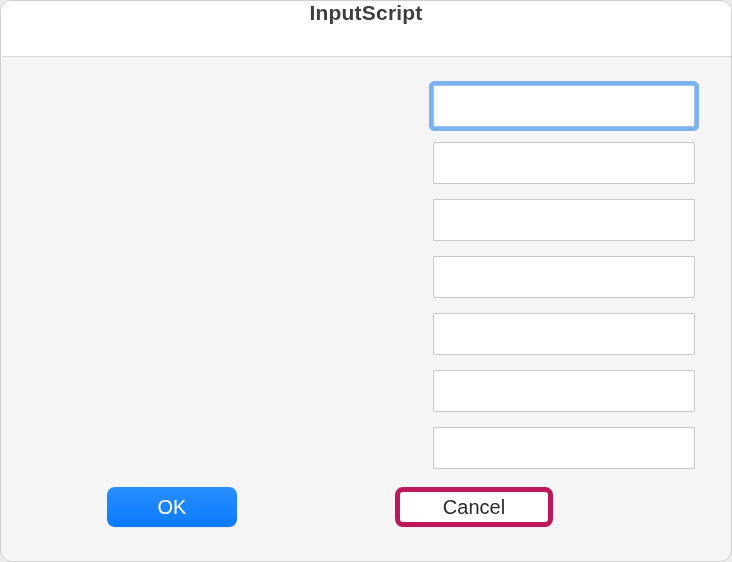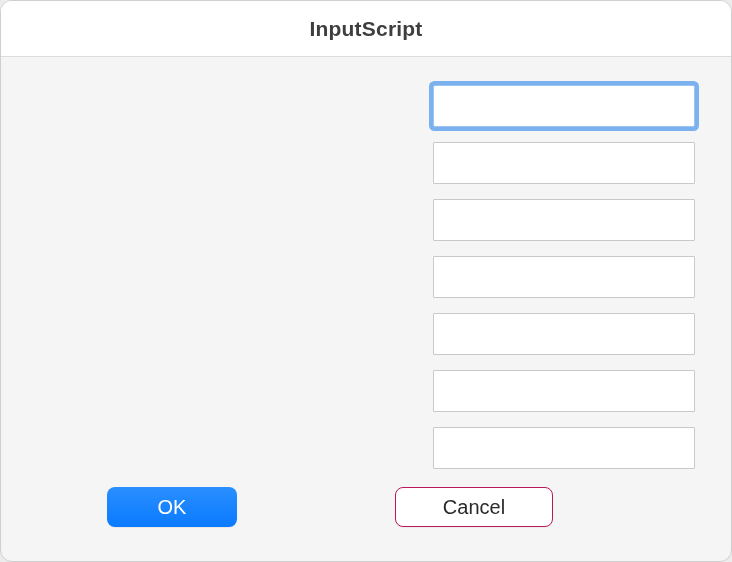--- a/index.html
+++ b/index.html
@@ -22,21 +22,20 @@
       border-radius: 12px;
       display: flex;
       flex-direction: column;
       overflow: hidden;
     }
     .titlebar {
       height: 56px;
       background: #ffffff;
       border-bottom: 1px solid #dcdcdc;
       display: flex;
-      align-items: center;
       justify-content: center;
       flex: 0 0 56px;
     }
     .titlebar h1 {
       font-size: 21px;
       font-weight: 700;
       color: #3e3e3e;
       letter-spacing: 0.2px;
     }
     .content {
@@ -93,21 +92,21 @@
       width: 130px;
       background: linear-gradient(to bottom, #2a8fff, #0a7aff);
       color: #ffffff;
       margin-left: 70px;
       box-shadow: 0 1px 1px rgba(0,0,0,0.06);
     }
     .btn-cancel {
       width: 158px;
       background: #ffffff;
       color: #2a2a2a;
-      border: 1px solid #be185d;
+      border: 5px solid #be185d;
       margin-left: 158px;
       box-shadow: 0 1px 1px rgba(0,0,0,0.04);
     }
   </style>
 </head>
 <body>
 
 <div class="window">
   <div class="titlebar">
     <h1>InputScript</h1>

